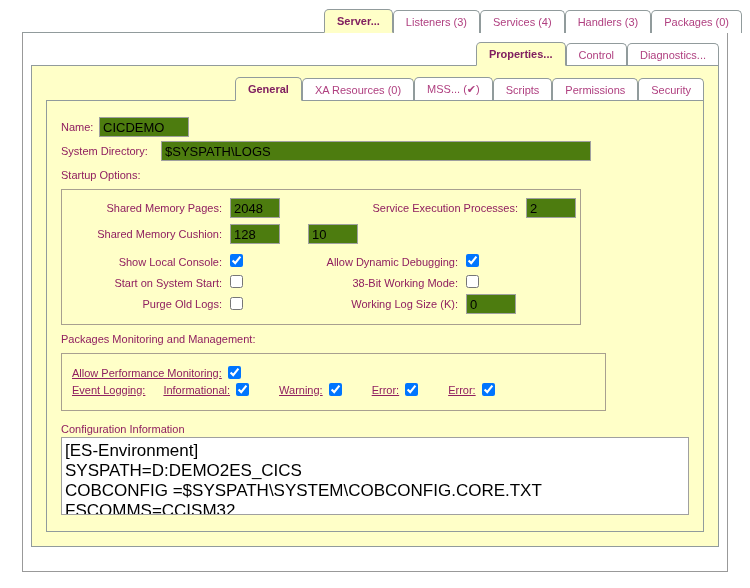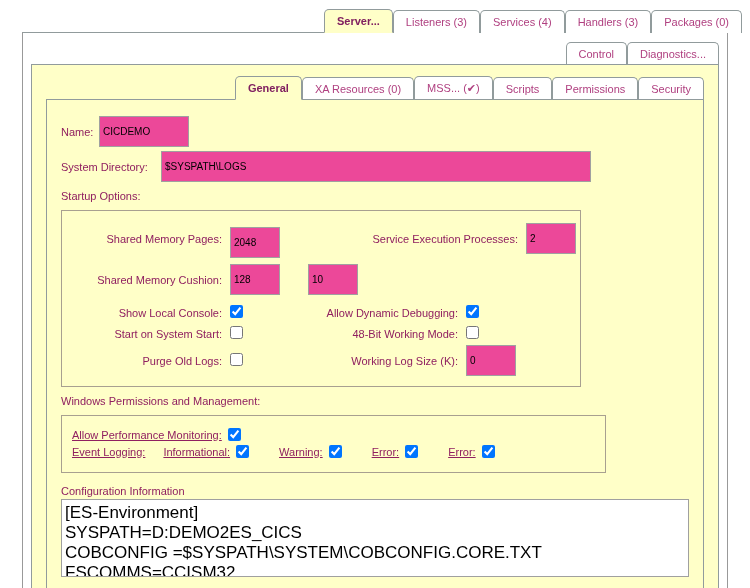--- a/index.html
+++ b/index.html
@@ -60,25 +60,25 @@
   }
   
   .row {
     display: flex;
     align-items: center;
     margin: 4px 0;
   }
   .lbl { color: #902060; }
   input.txt {
     font-family: Verdana, Arial, sans-serif;
-    font-size: 10px;
+    font-size: 13px;
     border: 1px solid #A0A0A0;
-    background: #ec4899;
+    background: #4d7c0f;
     padding: 2px 3px;
-    height: 31px;
+    height: 20px;
   }
   .fieldset {
     border: 1px solid #A8A090;
     margin: 8px 0 6px 0;
     padding: 8px 10px 10px 10px;
     position: relative;
   }
   .fieldset-title {
     color: #902060;
     margin: 8px 0 2px 0;
@@ -136,20 +136,21 @@
 <div class="tabstrip lvl1">
   <div class="tab selected">Server...</div>
   <div class="tab">Listeners (3)</div>
   <div class="tab">Services (4)</div>
   <div class="tab">Handlers (3)</div>
   <div class="tab">Packages (0)</div>
 </div>
 <div class="outer" style="margin:0 22px 0 22px; border-top:1px solid #919B9C; padding-bottom:10px; min-height:540px;">
 
   <div class="tabstrip lvl2">
+    <div class="tab selected">Properties...</div>
     <div class="tab">Control</div>
     <div class="tab">Diagnostics...</div>
   </div>
   <div class="panel nested" style="margin:0 8px;">
 
     <div class="tabstrip lvl3" style="padding:0 0 0 0; margin-left:0;">
       <div class="tab selected">General</div>
       <div class="tab">XA Resources (0)</div>
       <div class="tab"><span class="check-tick">MSS... (✔)</span></div>
       <div class="tab">Scripts</div>
@@ -168,50 +169,50 @@
       <div class="row">
         <span class="lbl" style="width:100px;">System Directory:</span>
         <input class="txt" style="width: 430px;" value="$SYSPATH\LOGS">
       </div>
 
       
       <div class="fieldset-title">Startup Options:</div>
       <div class="fieldset" style="width:520px;">
         <div class="grid2">
           <div class="glabel">Shared Memory Pages:</div>
-          <input class="txt" style="width: 50px; margin-top: 8px;" value="2048">
+          <input class="txt" style="width: 50px;" value="2048">
           <div class="glabel">Service Execution Processes:</div>
           <input class="txt" style="width: 50px;" value="2">
 
           <div class="glabel">Shared Memory Cushion:</div>
           <input class="txt" style="width: 50px;" value="128">
           <input class="txt" style="width: 50px;" value="10">
         </div>
 
         <div class="gridchk">
           <div class="glabel">Show Local Console:</div>
           <div><input type="checkbox" checked="" style=""></div>
           <div class="glabel">Allow Dynamic Debugging:</div>
           <div><input type="checkbox" checked="" style=""></div>
 
           <div class="glabel">Start on System Start:</div>
           <div><input type="checkbox" style=""></div>
-          <div class="glabel">48-Bit Working Mode:</div>
+          <div class="glabel">38-Bit Working Mode:</div>
           <div><input type="checkbox" style=""></div>
         </div>
         <div class="gridsize">
           <div class="glabel">Purge Old Logs:</div>
           <div><input type="checkbox" style=""></div>
           <div class="glabel">Working Log Size (K):</div>
           <input class="txt" style="width: 50px;" value="0">
         </div>
       </div>
 
       
-      <div class="fieldset-title">Windows Permissions and Management:</div>
+      <div class="fieldset-title">Packages Monitoring and Management:</div>
       <div class="fieldset" style="width:545px;">
         <div class="monrow">
           <span class="mlbl">Allow Performance Monitoring:</span>
           <input type="checkbox" checked="" style="">
         </div>
         <div class="monrow">
           <span class="mlbl">Event Logging:</span>
           <span style="width:6px;"></span>
           <span class="mlbl">Informational:</span>
           <input type="checkbox" checked="" style="">

